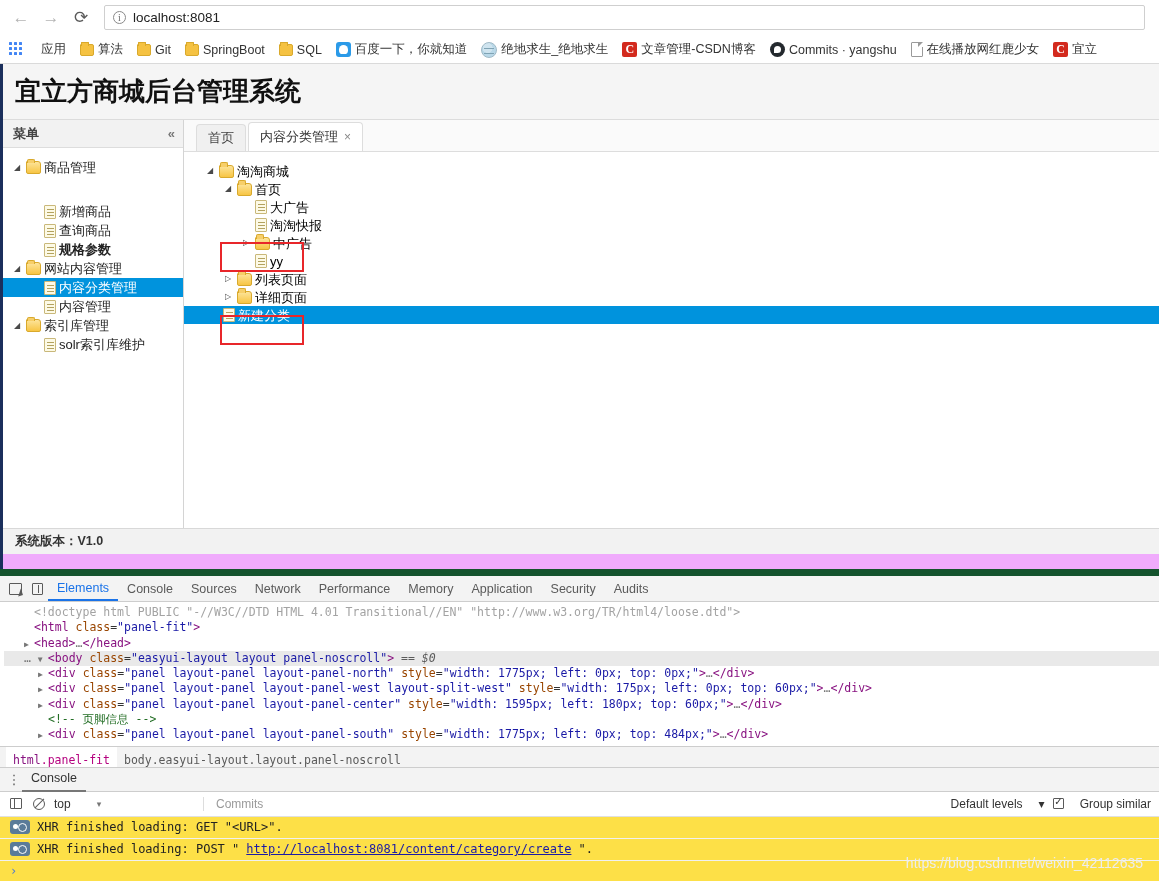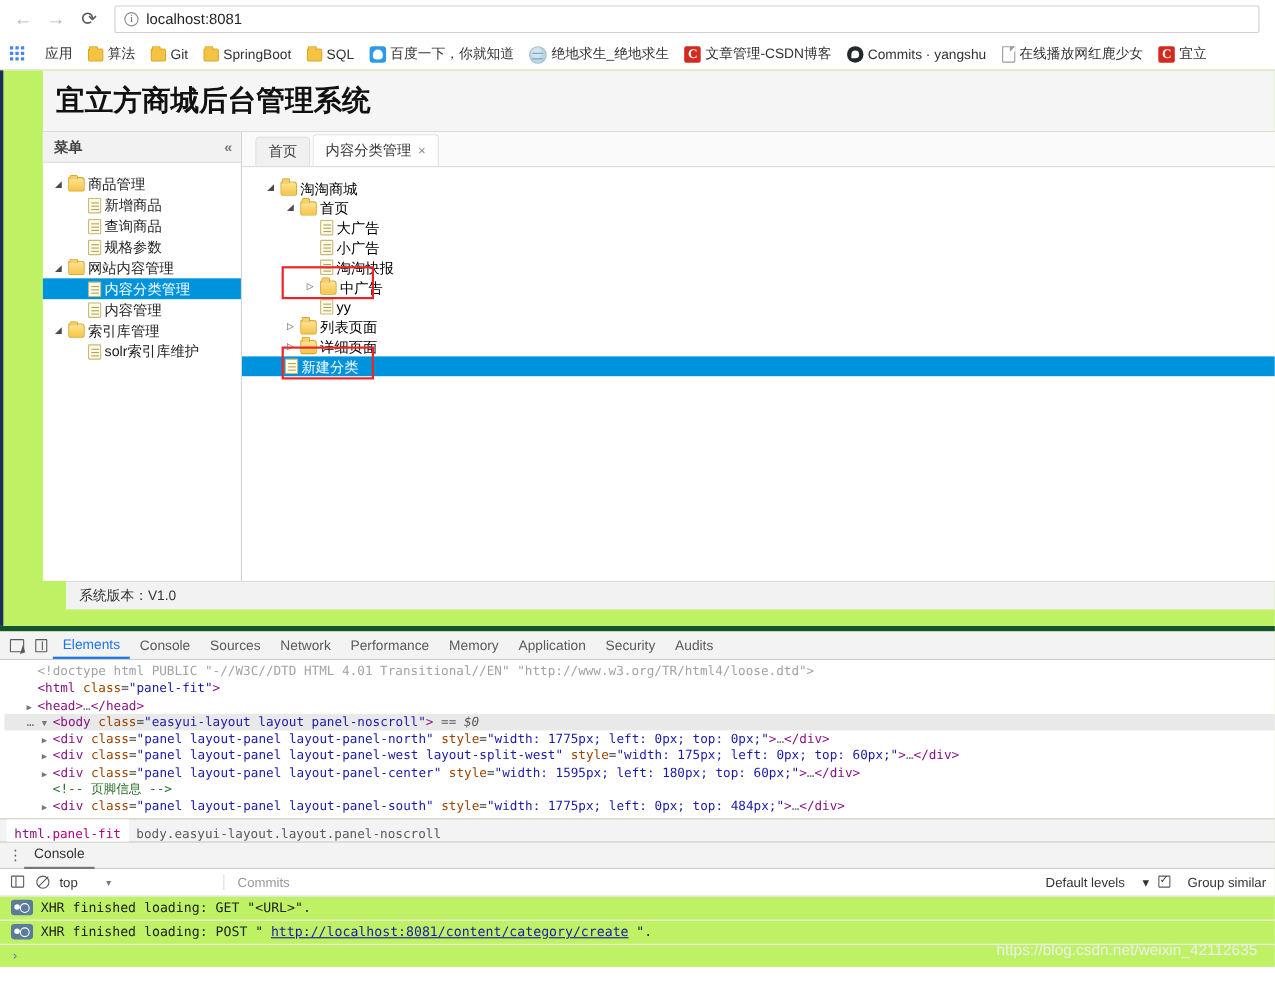--- a/index.html
+++ b/index.html
@@ -89,22 +89,22 @@
     background: radial-gradient(circle at 40% 35%, #cfe4ef 0 40%, #b9d8e8 41% 100%);
     border: 1px solid #9fb9c6; position: relative;
   }
   .ic-globe::after {
     content:""; position:absolute; left:2px; top:5px; width:10px; height:4px;
     border-top:1px solid #7fa3b4; border-bottom:1px solid #7fa3b4;
   }
 
   
   .app {
-    position: relative; border-left: 3px solid #1b2f5c; background: #bef264;
-    height: 505px; overflow: hidden; padding-left: 36px;
+    position: relative; border-left: 3px solid #1b2f5c; background: #f0abfc;
+    height: 505px; overflow: hidden;
   }
   .app-header {
     height: 56px; background: #f5f5f5; border-bottom: 1px solid #dcdcdc;
     display: flex; align-items: center; padding-left: 12px;
   }
   .app-title {
     font-size: 26px; font-weight: bold; color: #111;
     font-family: "DejaVu Sans", "Liberation Sans", sans-serif;
   }
   .app-body { display: flex; height: 408px; background: #fff; }
@@ -159,25 +159,25 @@
   .tab-close { color: #888; font-size: 12px; }
   .ctree { padding: 10px 0 0 14px; position: relative; flex:1; }
   .ctree .tnode { height: 18px; }
   .ctree .tnode.sel { background: #0093dd; color: #fff; margin-left: -14px; padding-left: 14px; }
 
   .redbox { position: absolute; border: 2px solid #e8262a; pointer-events:none; }
 
   .app-footer {
     height: 26px; background: #f2f2f2; border-top: 1px solid #d8d8d8;
     display: flex; align-items: center; padding-left: 12px;
-    font-size: 12.5px; color: #333; font-weight: normal; margin-left: 21px;
+    font-size: 12.5px; color: #333; font-weight: bold;
   }
 
   
-  .devtools { border-top: 5px solid #14532d; background: #bef264; font-family: "DejaVu Sans Mono", monospace; }
+  .devtools { border-top: 7px solid #14532d; background: #fde047; font-family: "DejaVu Sans Mono", monospace; }
   .dt-tabbar {
     height: 26px; background: #f3f3f3; border-bottom: 1px solid #cdcdcd;
     display: flex; align-items: center; padding-left: 4px; gap: 0;
     font-family: "Liberation Sans", sans-serif;
   }
   .dt-icobtn { width: 22px; height: 22px; display:flex; align-items:center; justify-content:center; }
   .insp-ico {
     width: 13px; height: 12px; border: 1.3px solid #5a5a5a; border-radius: 1px; position:relative;
   }
   .insp-ico::after {
@@ -349,31 +349,31 @@
         <div class="west-head">
           <span>菜单</span>
           <span class="collapse-icon">«</span>
         </div>
         <div class="tree" id="menu-tree">
             <div class="tnode" style="padding-left: 8px;">
               <span class="tarrow">◢</span>
               <span class="ficon"></span>
               <span class="tlabel">商品管理</span>
             </div>
+            <div class="tnode" style="padding-left: 26px; margin-top: 25px;">
+              <span class="tarrow blank">·</span>
+              <span class="dicon"></span>
+              <span class="tlabel">新增商品</span>
+            </div>
             <div class="tnode" style="padding-left: 26px;">
               <span class="tarrow blank">·</span>
               <span class="dicon"></span>
-              <span class="tlabel">新增商品</span>
-            </div>
-            <div class="tnode" style="padding-left: 26px;">
-              <span class="tarrow blank">·</span>
-              <span class="dicon"></span>
               <span class="tlabel">查询商品</span>
             </div>
-            <div class="tnode" style="padding-left: 26px;">
+            <div class="tnode" style="padding-left: 26px; font-weight: bold;">
               <span class="tarrow blank">·</span>
               <span class="dicon"></span>
               <span class="tlabel">规格参数</span>
             </div>
             <div class="tnode" style="padding-left: 8px;">
               <span class="tarrow">◢</span>
               <span class="ficon"></span>
               <span class="tlabel">网站内容管理</span>
             </div>
             <div class="tnode sel" style="padding-left: 26px;">
@@ -418,25 +418,20 @@
             </div>
             <div class="tnode" style="padding-left: 24px;">
               <span class="tarrow">◢</span>
               <span class="ficon"></span>
               <span class="tlabel">首页</span>
             </div>
             <div class="tnode" style="padding-left: 42px;">
               <span class="tarrow blank">·</span>
               <span class="dicon"></span>
               <span class="tlabel">大广告</span>
-            </div>
-            <div class="tnode" style="padding-left: 42px;">
-              <span class="tarrow blank">·</span>
-              <span class="dicon"></span>
-              <span class="tlabel">小广告</span>
             </div>
             <div class="tnode" style="padding-left: 42px;">
               <span class="tarrow blank">·</span>
               <span class="dicon"></span>
               <span class="tlabel">淘淘快报</span>
             </div>
             <div class="tnode" style="padding-left: 42px;">
               <span class="tarrow">▷</span>
               <span class="ficon"></span>
               <span class="tlabel">中广告</span>

